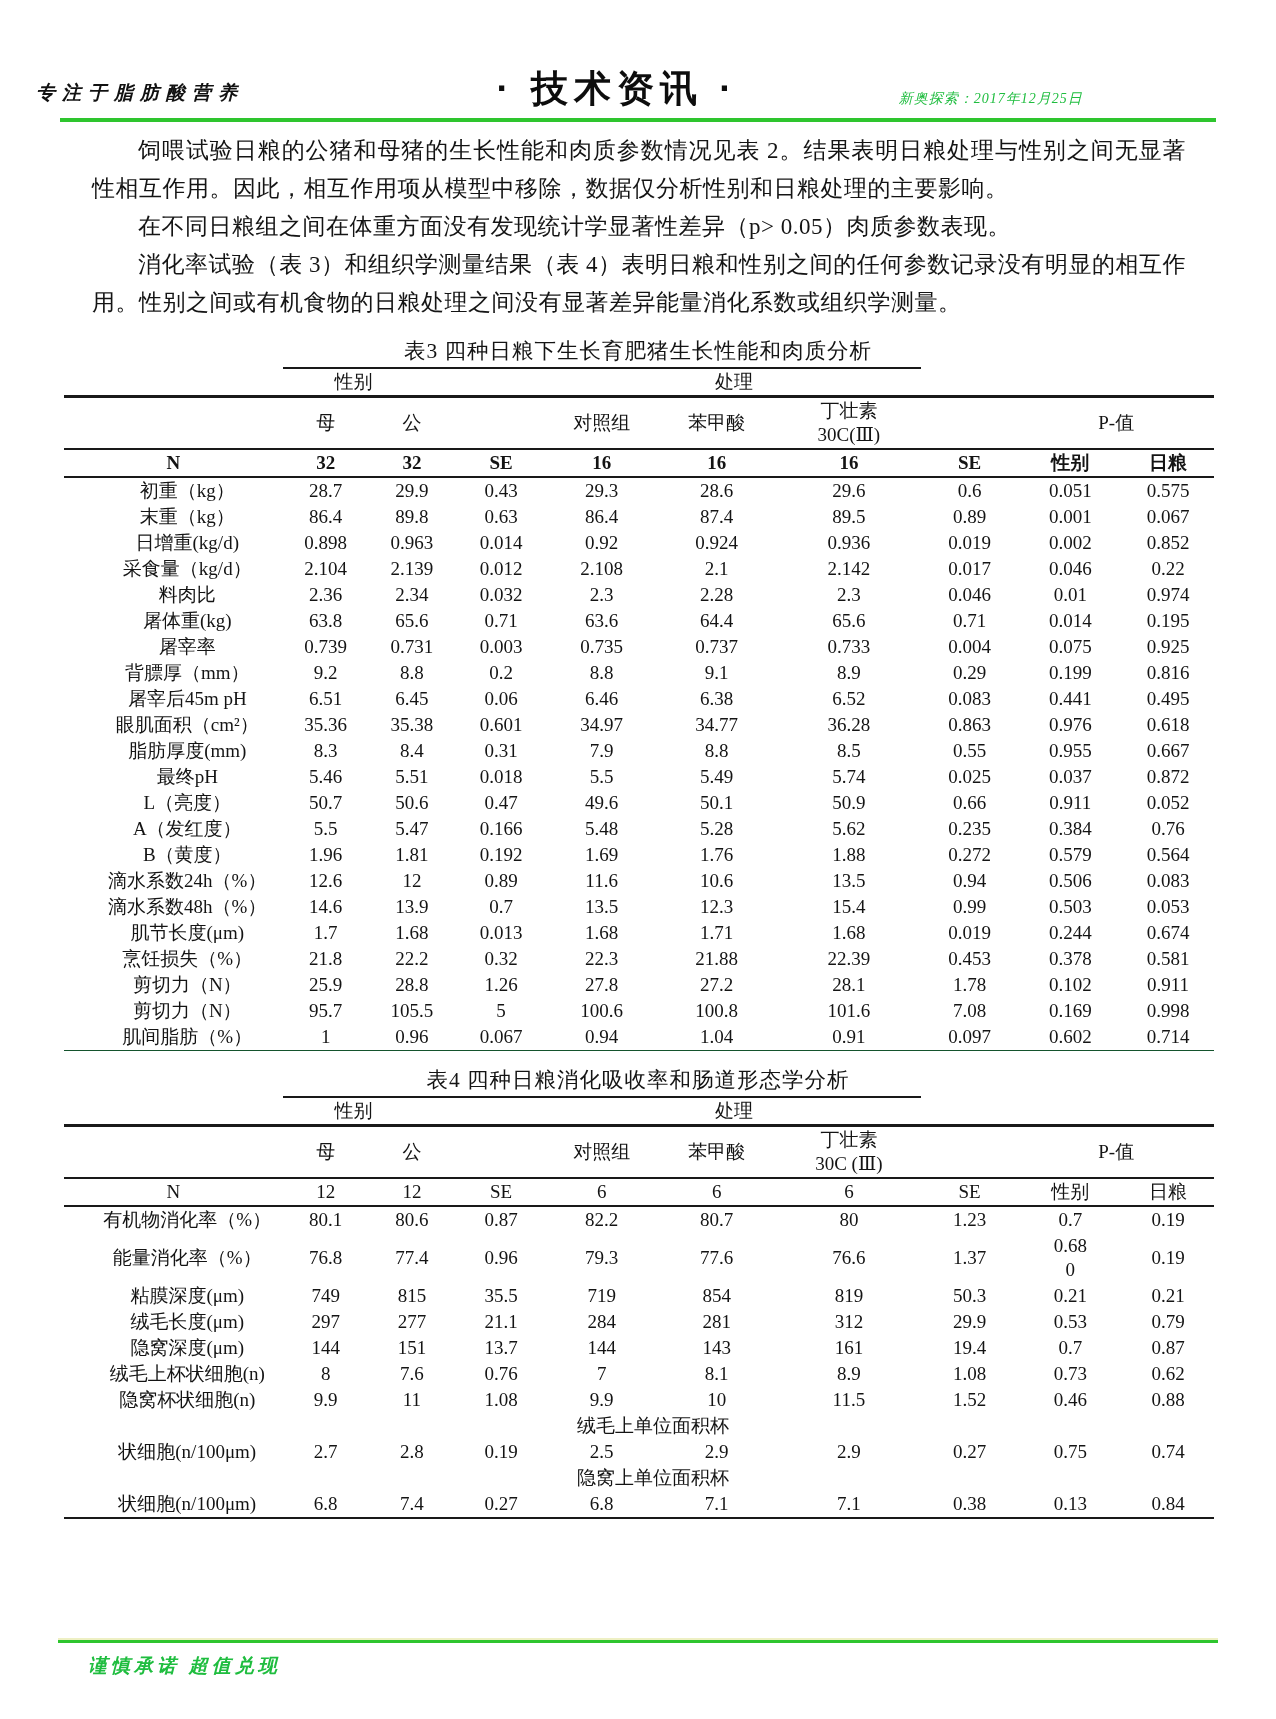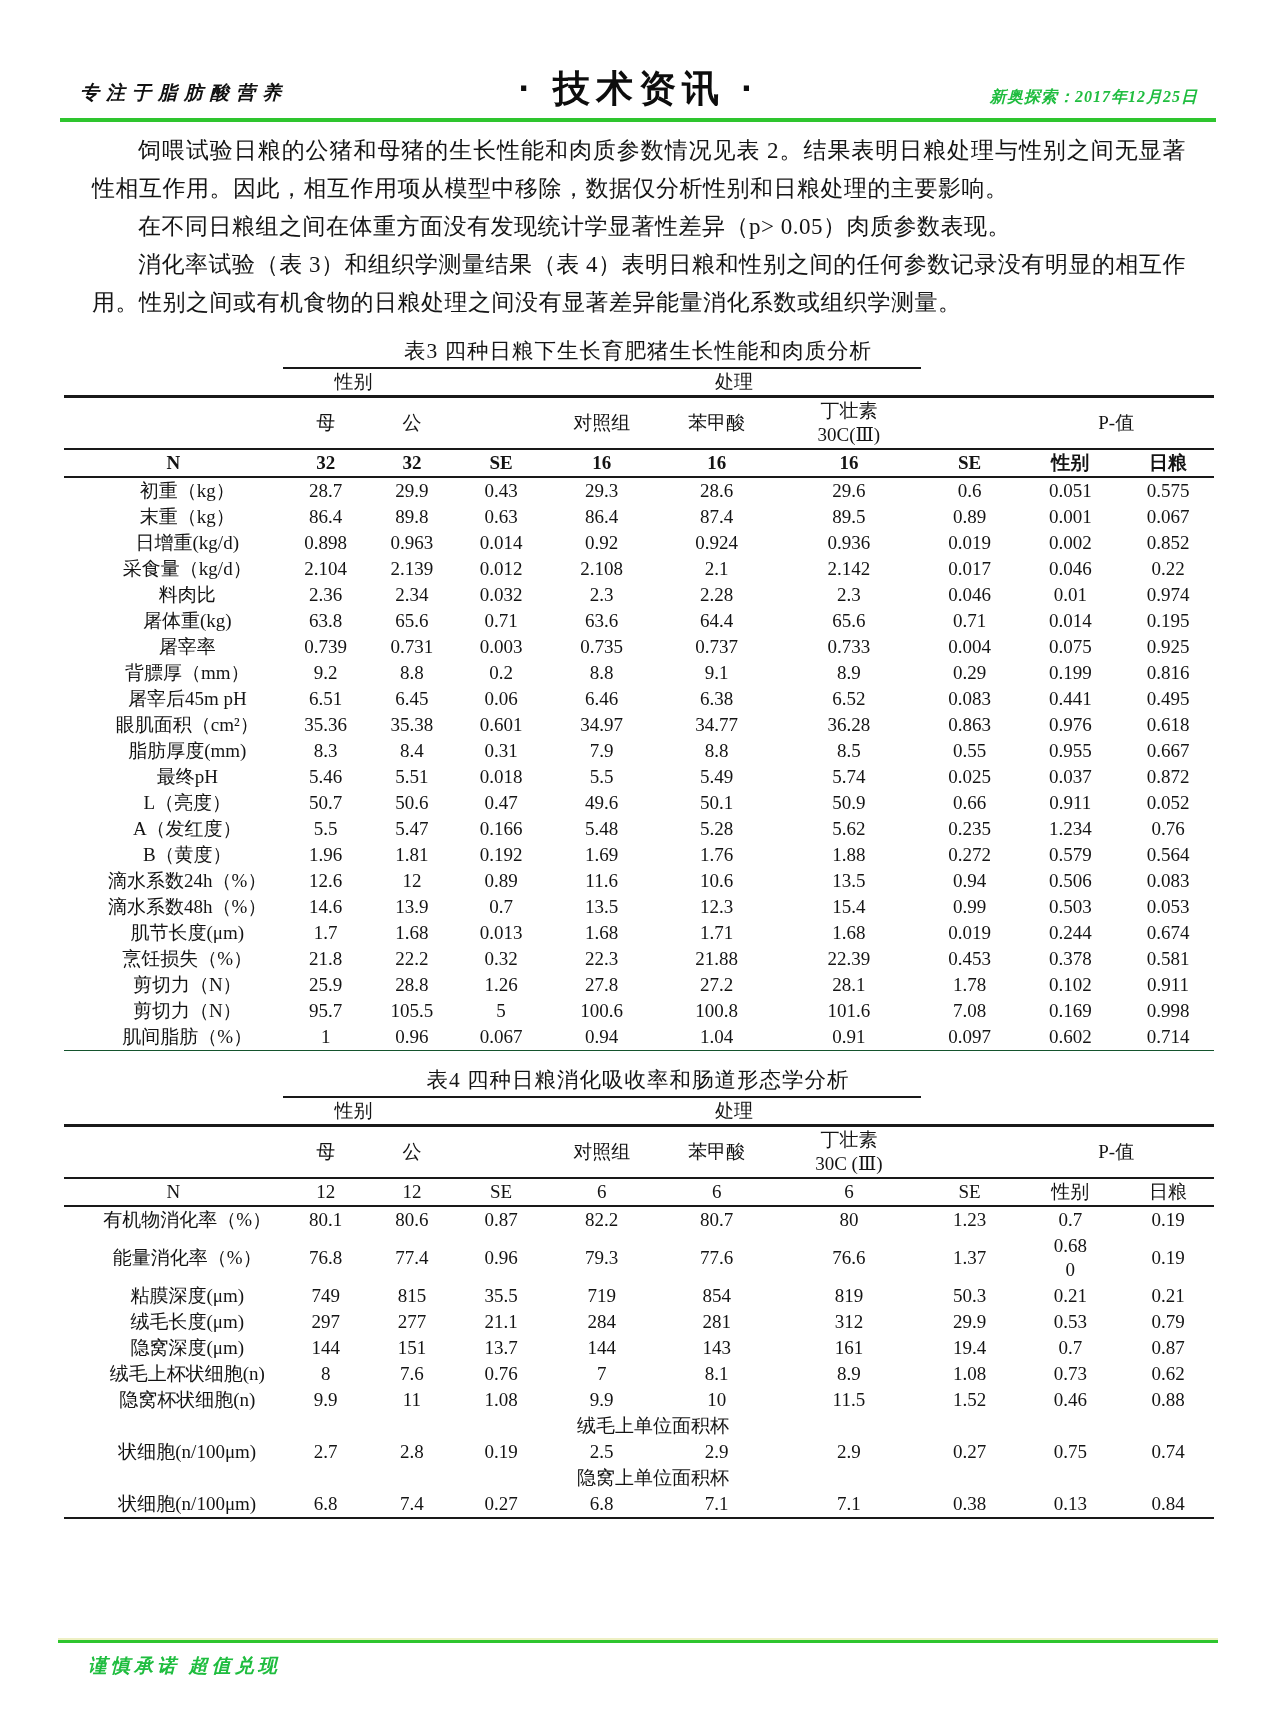--- a/index.html
+++ b/index.html
@@ -6,35 +6,35 @@
   html, body { background: #e8e8e8; }
   body { font-family: "Liberation Serif", "DejaVu Serif", serif; color: #141414; }
   .page {
     width: 1276px; height: 1719px; background: #ffffff;
     margin: 0 auto; display: flex; flex-direction: column;
     padding-top: 64px; overflow: hidden;
   }
   
   .hdr {
     display: grid; grid-template-columns: 1fr auto 1fr; align-items: end;
-    padding: 0 78px 0 80px;
+    padding: 0 78px 0 36px;
     gap: 46px;
   }
   .hdr-left {
     font-style: italic; font-weight: bold; font-size: 19px;
     letter-spacing: 7px; padding-bottom: 8px; color: #111;
   }
   .hdr-center {
     font-family: "Liberation Sans", "DejaVu Sans", sans-serif;
     font-weight: 900; font-size: 37px; letter-spacing: 6px; color: #0d0d0d;
     text-align: center;
   }
   .hdr-right {
-    font-style: italic; font-weight: bold; font-size: 16px;
-    color: var(--green-text, #1fbd3f); text-align: right; padding-bottom: 6px;
+    font-style: italic; font-weight: normal; font-size: 14px;
+    color: var(--green-text, #1fbd3f); text-align: center; padding-bottom: 6px;
     letter-spacing: 1px;
   }
   .hdr-rule { height: 4px; background: var(--green, #2ec52e); margin: 4px 60px 0; }
   
   .body-text { margin: 10px 90px 0 92px; }
   .body-text p {
     font-size: 23px; line-height: 38px; text-align: justify; text-indent: 2em;
     letter-spacing: 0.5px;
   }
   
@@ -288,21 +288,21 @@
           </tr>
           <tr>
             <td class="lbl">A（发红度）</td>
             <td>5.5</td>
             <td>5.47</td>
             <td>0.166</td>
             <td>5.48</td>
             <td>5.28</td>
             <td>5.62</td>
             <td>0.235</td>
-            <td>1.234</td>
+            <td>0.384</td>
             <td>0.76</td>
           </tr>
           <tr>
             <td class="lbl">B（黄度）</td>
             <td>1.96</td>
             <td>1.81</td>
             <td>0.192</td>
             <td>1.69</td>
             <td>1.76</td>
             <td>1.88</td>

